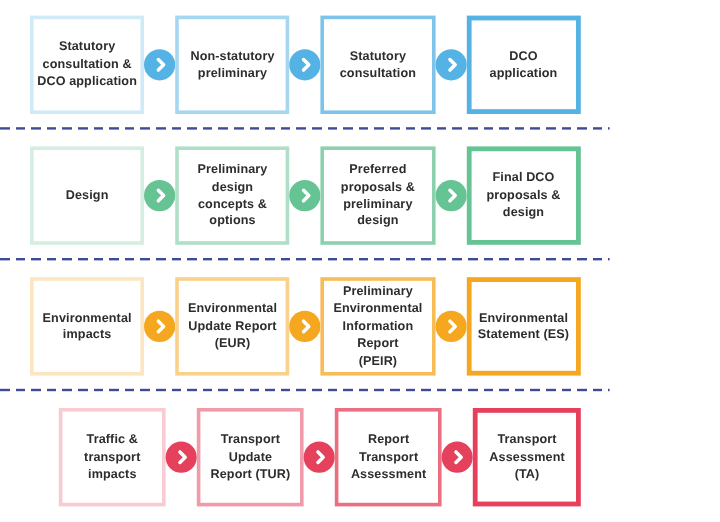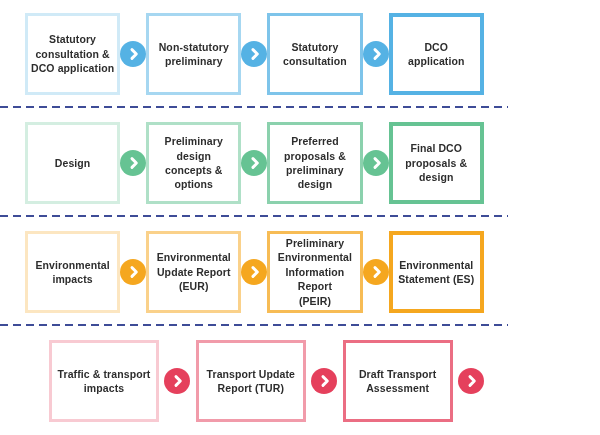--- a/index.html
+++ b/index.html
@@ -206,23 +206,27 @@
     <div class="box" style="border-color: rgba(229, 64, 92, 0.52);">
         <span class="step-label" style="color: rgb(45, 45, 45);">Transport Update
 Report (TUR)</span>
       </div>
     <div class="chevron" style="background: rgb(229, 64, 92);">
         <svg width="14" height="14" viewBox="0 0 24 24">
           <path d="M8.5 4.5 L16 12 L8.5 19.5" fill="none" stroke="#ffffff" stroke-width="5" stroke-linecap="round" stroke-linejoin="round"></path>
         </svg>
       </div>
     <div class="box" style="border-color: rgba(229, 64, 92, 0.76);">
-        <span class="step-label" style="color: rgb(45, 45, 45);">Draft Transport
+        <span class="step-label" style="color: rgb(45, 45, 45);">Report Transport
 Assessment</span>
       </div>
     <div class="chevron" style="background: rgb(229, 64, 92);">
         <svg width="14" height="14" viewBox="0 0 24 24">
           <path d="M8.5 4.5 L16 12 L8.5 19.5" fill="none" stroke="#ffffff" stroke-width="5" stroke-linecap="round" stroke-linejoin="round"></path>
         </svg>
       </div>
+    <div class="box" style="border-color: rgb(229, 64, 92);">
+        <span class="step-label" style="color: rgb(45, 45, 45);">Transport
+Assessment (TA)</span>
+      </div>
   </div>
 
 </div>
 
 </body></html>

